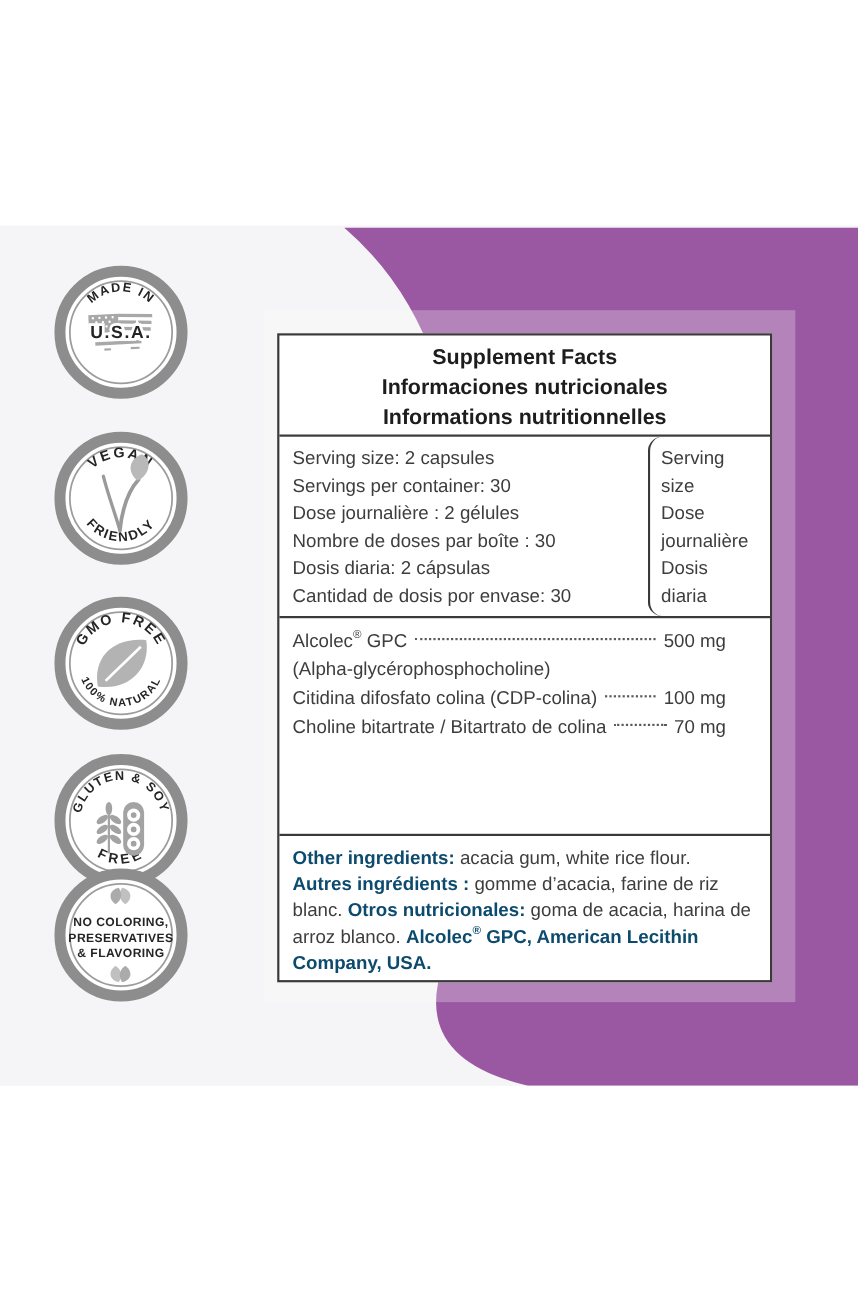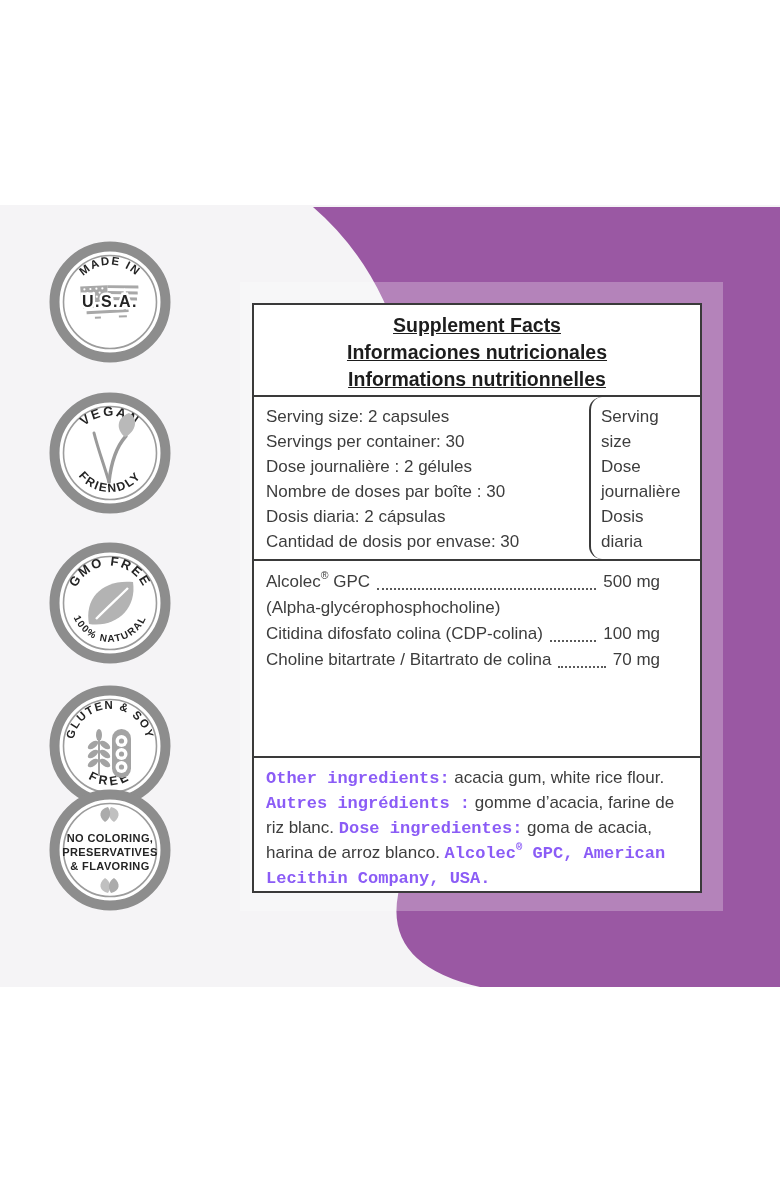--- a/index.html
+++ b/index.html
@@ -20,40 +20,40 @@
   }
   
   .panel{
     position:absolute;left:252px;top:98px;width:450px;height:590px;
     background:#ffffff;border:2px solid #3a3a3a;box-sizing:border-box;
     display:flex;flex-direction:column;color:#3d3d3d;
   }
   .hdr{
     height:92px;box-sizing:border-box;border-bottom:2px solid #3a3a3a;
     text-align:center;padding-top:7px;
-    font-weight:700;font-size:19.5px;line-height:27px;color:#1d1d1d;text-decoration:underline;
+    font-weight:700;font-size:19.5px;line-height:27px;color:#1d1d1d;
   }
   .serv{
     height:165px;box-sizing:border-box;border-bottom:2px solid #3a3a3a;
     display:flex;font-size:17px;line-height:25px;
   }
   .serv-left{flex:1;padding:7px 8px 0 12px;}
   .serv-right{width:111px;box-sizing:border-box;border-left:2px solid #3a3a3a;padding:7px 2px 0 10px;border-radius:13px;}
   .ingr{
     height:198px;box-sizing:border-box;border-bottom:2px solid #3a3a3a;
     padding:8px 12px 0 12px;font-size:17px;line-height:26px;
   }
-  .irow{display:flex;align-items:flex-end;white-space:nowrap;}
+  .irow{display:flex;align-items:center;white-space:nowrap;}
   .irow.has-amt{padding-right:28px;}
   .lead{flex:1;border-bottom:2px dotted #5a5a5a;margin:0 7px 5px 7px;min-width:14px;}
   sup{font-size:62%;line-height:0;position:relative;top:-1px;}
   .other{
     margin:0;padding:8px 14px 0 12px;font-size:17px;line-height:24px;color:#3d3d3d;
   }
-  .other strong{color:#8b5cf6;font-family:Liberation Mono, monospace;}
+  .other strong{color:#0c4a6e;}
   
   .badge{position:absolute;width:124px;height:124px;}
   .badge svg{width:124px;height:124px;display:block;}
   .badge text{font-family:"Liberation Sans",sans-serif;font-weight:700;fill:#242424;}
 </style>
 </head>
 <body>
 
 <div class="page">
 
@@ -104,21 +104,21 @@
           <span class="lead"></span>
           <span class="amt">100 mg</span>
         </div>
         <div class="irow has-amt">
           <span class="nm">Choline bitartrate / Bitartrato de colina</span>
           <span class="lead"></span>
           <span class="amt">70 mg</span>
         </div>
       </div>
 
-      <p class="other"><strong>Other ingredients:</strong><span> acacia gum, white rice flour. </span><strong>Autres ingrédients :</strong><span> gomme d’acacia, farine de riz blanc. </span><strong>Dose ingredientes:</strong><span> goma de acacia, harina de arroz blanco. </span><strong><span>Alcolec</span><sup>®</sup><span> GPC, American Lecithin Company, USA.</span></strong></p>
+      <p class="other"><strong>Other ingredients:</strong><span> acacia gum, white rice flour. </span><strong>Autres ingrédients :</strong><span> gomme d’acacia, farine de riz blanc. </span><strong>Otros nutricionales:</strong><span> goma de acacia, harina de arroz blanco. </span><strong><span>Alcolec</span><sup>®</sup><span> GPC, American Lecithin Company, USA.</span></strong></p>
     </div>
   </div>
 
   <div class="badge" style="left:48px;top:240px;">
     <svg viewBox="0 0 124 124">
       <circle cx="62" cy="62" r="55.5" fill="#ffffff" stroke="#8d8d8d" stroke-width="10"></circle>
       <circle cx="62" cy="62" r="46.5" fill="none" stroke="#9c9c9c" stroke-width="1.6"></circle>
       <path id="arcTop0" d="M 27.4 75 A 37 37 0 1 1 96.6 75" fill="none"></path>
       <text font-size="11.5" letter-spacing="1.6"><textPath href="#arcTop0" startOffset="50%" text-anchor="middle">MADE IN</textPath></text>
       <g transform="rotate(-3 62 60)">

